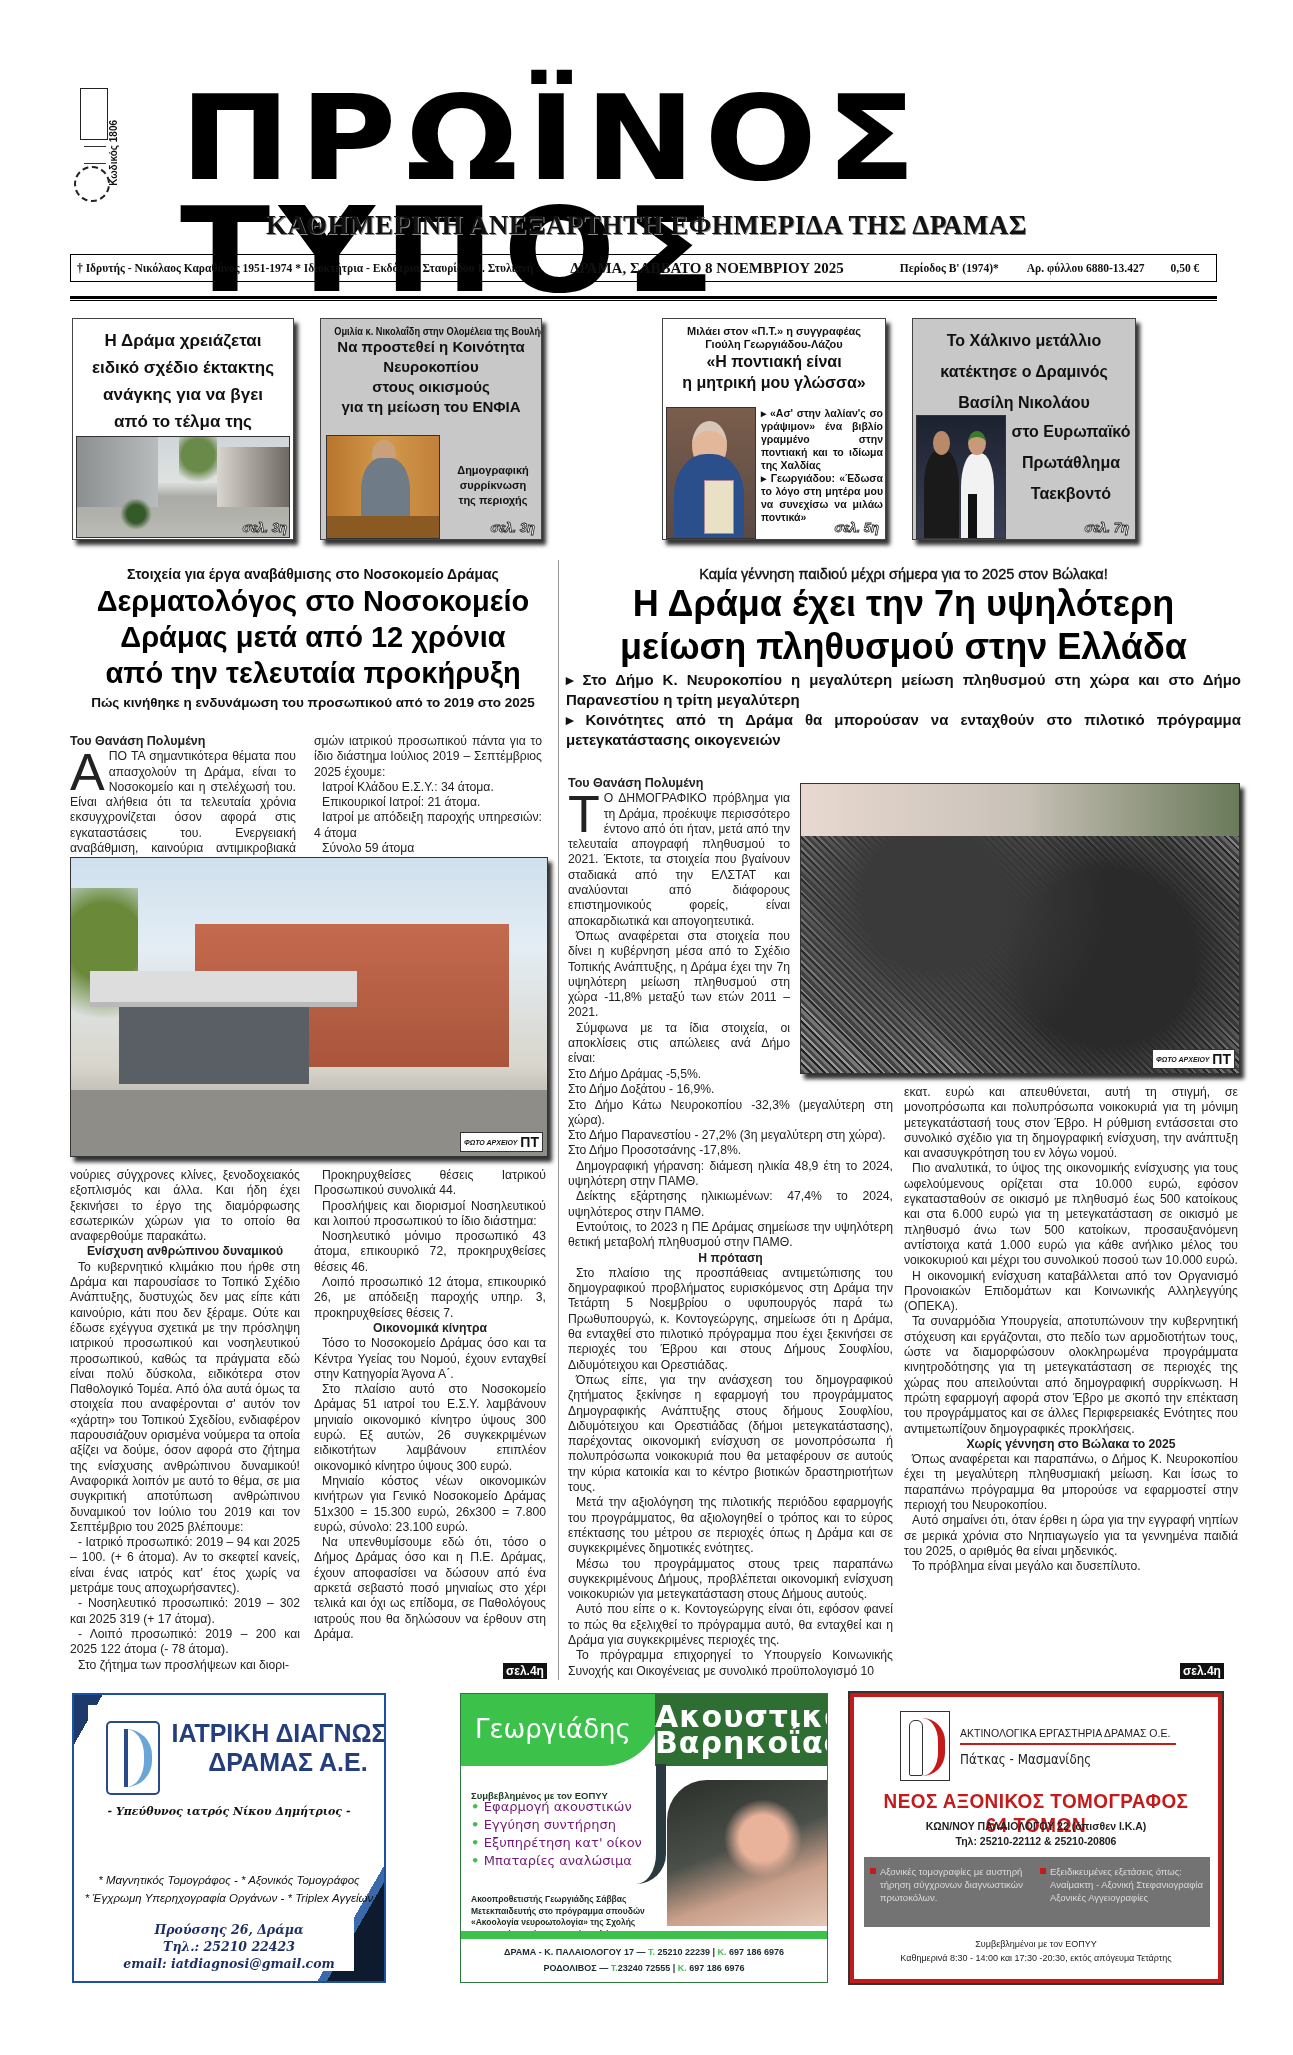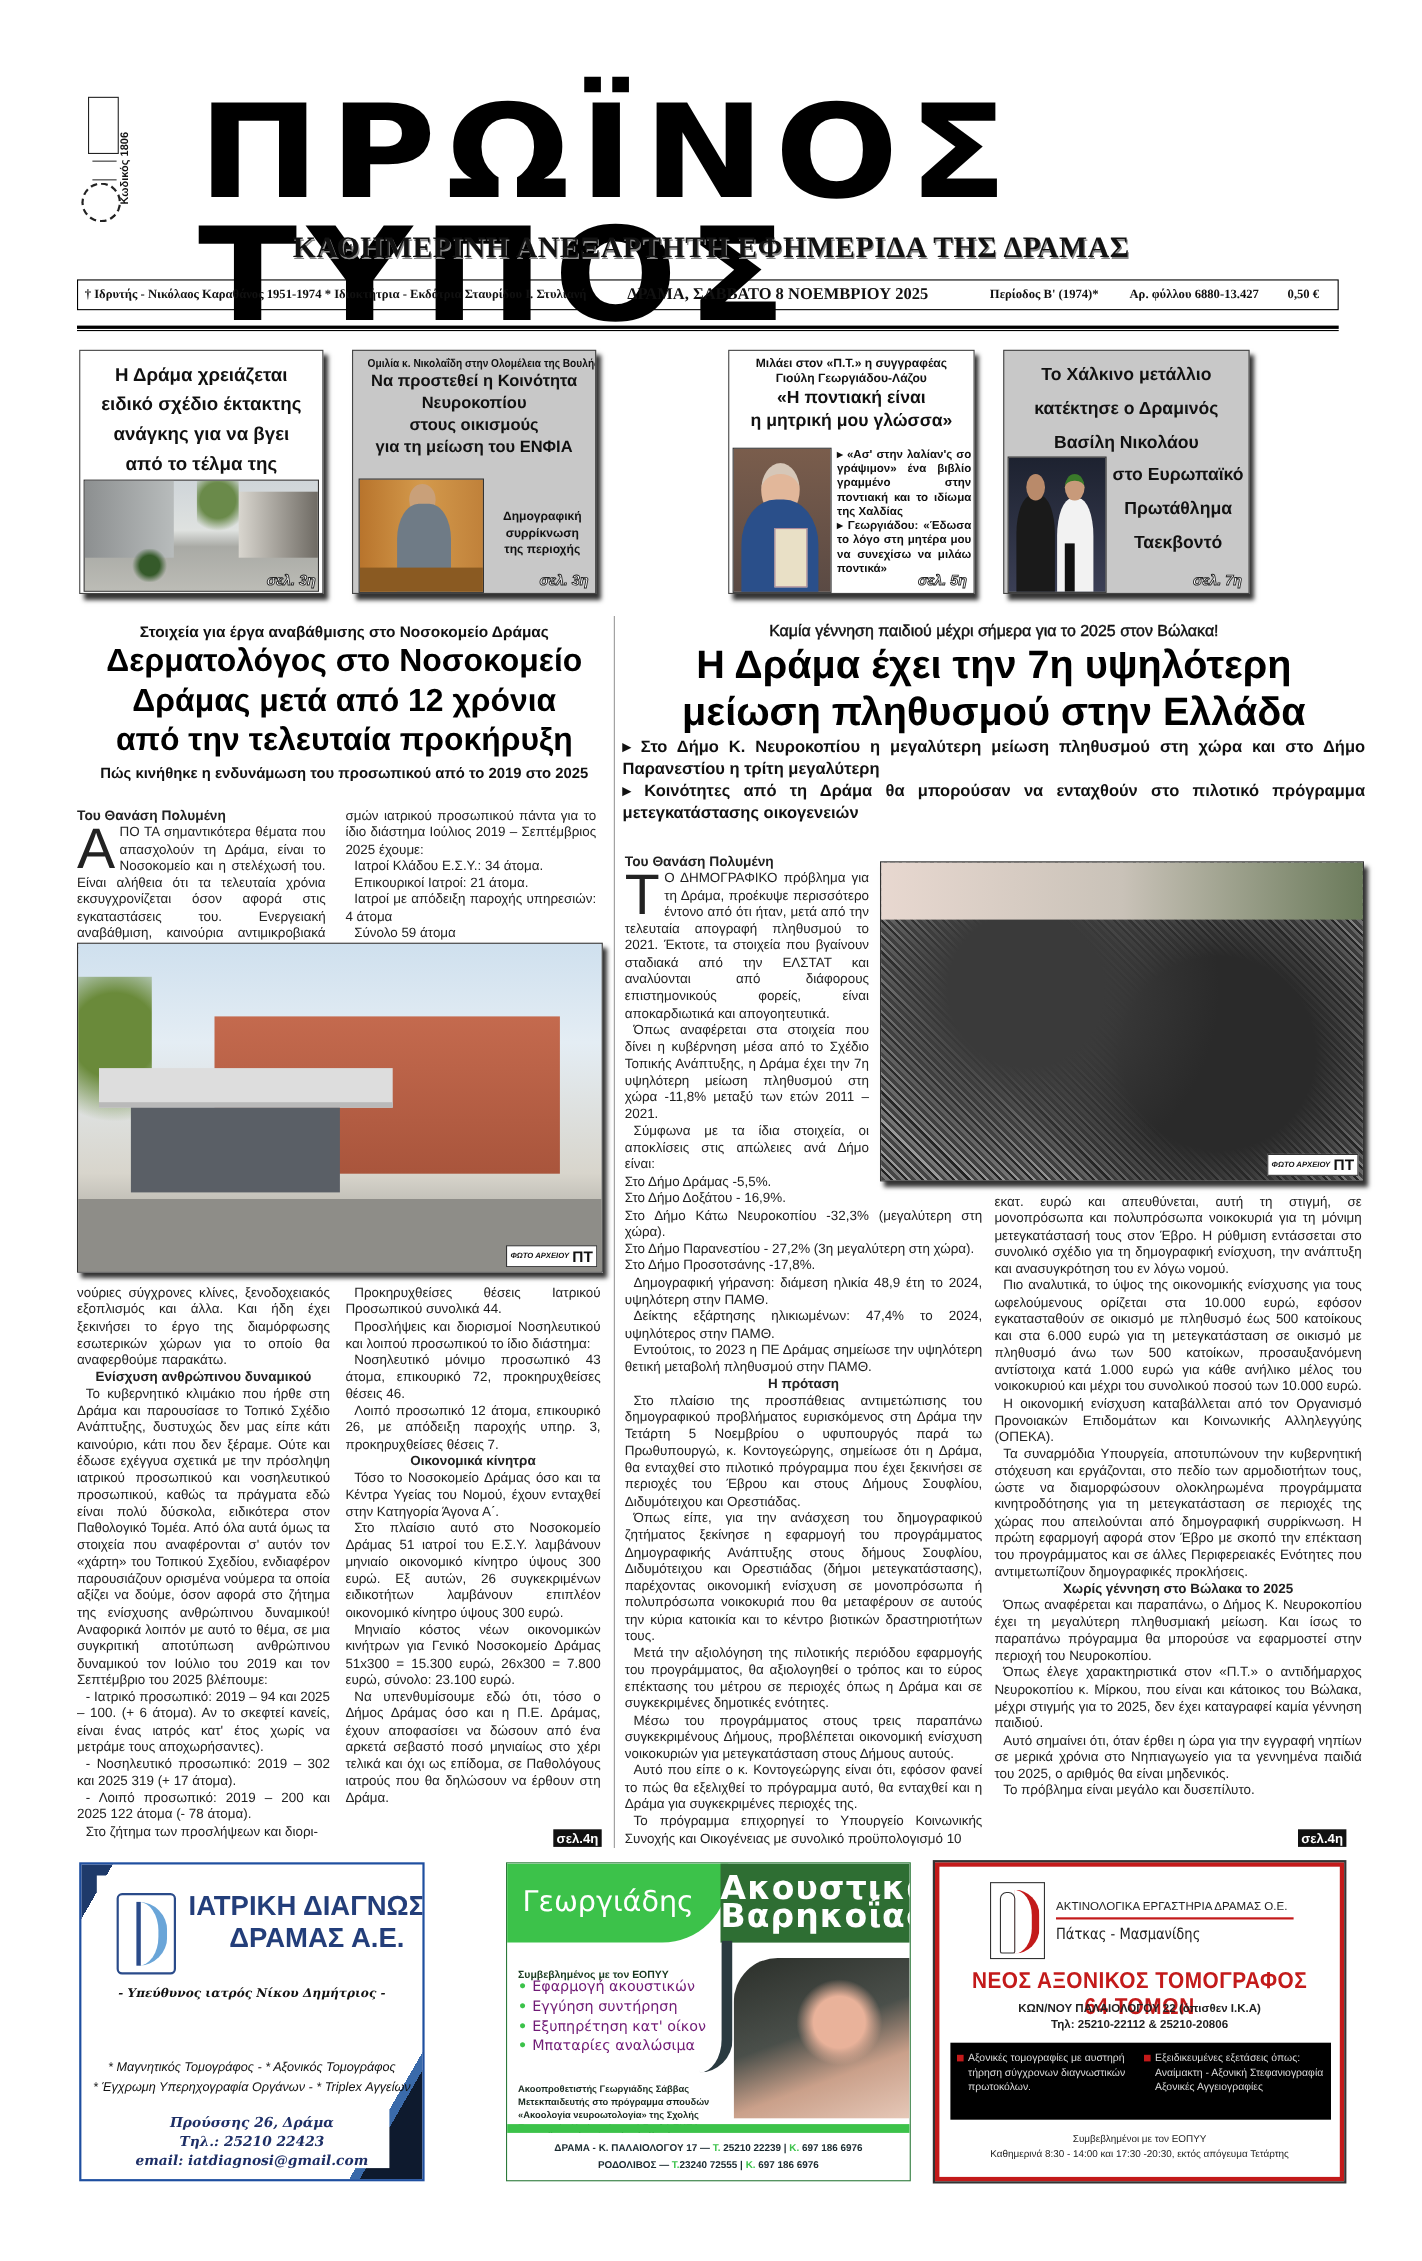--- a/index.html
+++ b/index.html
@@ -111,21 +111,21 @@
 
   .ad3 { left: 850px; width: 372px; border: 4px solid #c31a1a; outline: 2px solid #333; background:#fff; overflow:hidden; }
   .ad3 .logo { position:absolute; left:46px; top:14px; width:50px; height:70px; border:1.5px solid #333; }
   .ad3 .logo::before { content:""; position:absolute; left:8px; top:8px; width:12px; height:54px; border:1px solid #333; border-radius:6px 6px 2px 2px; }
   .ad3 .logo::after { content:""; position:absolute; right:4px; top:6px; width:16px; height:58px; border-right:7px solid #c31a1a; border-radius:0 30px 30px 0; }
   .ad3 .company { position:absolute; left:106px; top:30px; font-size:10.5px; color:#222; }
   .ad3 .redline { position:absolute; left:106px; top:46px; width:216px; height:2px; background:#c31a1a; }
   .ad3 .partners { position:absolute; left:106px; top:54px; font-size:14px; color:#222; font-family:"DejaVu Sans", sans-serif; transform:scaleX(0.85); transform-origin:left; }
   .ad3 .big { position:absolute; left:0; top:92px; width:100%; text-align:center; font-size:21px; font-weight:bold; color:#c31a1a; transform:scaleX(0.9); letter-spacing:0.5px; }
   .ad3 .addr { position:absolute; left:0; top:122px; width:100%; text-align:center; font-size:10.5px; font-weight:bold; line-height:15px; color:#222; }
-  .ad3 .dark { position:absolute; left:10px; top:160px; width:346px; height:70px; background:#000000; display:flex; padding:8px 6px; gap:6px; }
+  .ad3 .dark { position:absolute; left:10px; top:160px; width:346px; height:70px; background:#737373; display:flex; padding:8px 6px; gap:6px; }
   .ad3 .dark .c { flex:1; color:#ddd; font-size:9.5px; line-height:13px; display:flex; gap:4px; }
   .ad3 .dark .c .sq { width:6px; height:6px; background:#c31a1a; flex:none; margin-top:3px; }
   .ad3 .foot { position:absolute; left:0; top:240px; width:100%; text-align:center; font-size:9px; line-height:14px; color:#222; }
 </style>
 </head>
 <body>
 
 <div class="abs stamp">
   <div class="stamp-box"></div>
   <div class="stamp-wave"></div>
@@ -328,21 +328,20 @@
   <p>Το πρόγραμμα επιχορηγεί το Υπουργείο Κοινωνικής Συνοχής και Οικογένειας με συνολικό προϋπολογισμό 10</p>
 </div>
 
 <div class="col" style="left:904px;top:1085px;width:334px;">
   <p class="np">εκατ. ευρώ και απευθύνεται, αυτή τη στιγμή, σε μονοπρόσωπα και πολυπρόσωπα νοικοκυριά για τη μόνιμη μετεγκατάστασή τους στον Έβρο. Η ρύθμιση εντάσσεται στο συνολικό σχέδιο για τη δημογραφική ενίσχυση, την ανάπτυξη και ανασυγκρότηση του εν λόγω νομού.</p>
   <p>Πιο αναλυτικά, το ύψος της οικονομικής ενίσχυσης για τους ωφελούμενους ορίζεται στα 10.000 ευρώ, εφόσον εγκατασταθούν σε οικισμό με πληθυσμό έως 500 κατοίκους και στα 6.000 ευρώ για τη μετεγκατάσταση σε οικισμό με πληθυσμό άνω των 500 κατοίκων, προσαυξανόμενη αντίστοιχα κατά 1.000 ευρώ για κάθε ανήλικο μέλος του νοικοκυριού και μέχρι του συνολικού ποσού των 10.000 ευρώ.</p>
   <p>Η οικονομική ενίσχυση καταβάλλεται από τον Οργανισμό Προνοιακών Επιδομάτων και Κοινωνικής Αλληλεγγύης (ΟΠΕΚΑ).</p>
   <p>Τα συναρμόδια Υπουργεία, αποτυπώνουν την κυβερνητική στόχευση και εργάζονται, στο πεδίο των αρμοδιοτήτων τους, ώστε να διαμορφώσουν ολοκληρωμένα προγράμματα κινητροδότησης για τη μετεγκατάσταση σε περιοχές της χώρας που απειλούνται από δημογραφική συρρίκνωση. Η πρώτη εφαρμογή αφορά στον Έβρο με σκοπό την επέκταση του προγράμματος και σε άλλες Περιφερειακές Ενότητες που αντιμετωπίζουν δημογραφικές προκλήσεις.</p>
   <p class="sub">Χωρίς γέννηση στο Βώλακα το 2025</p>
   <p>Όπως αναφέρεται και παραπάνω, ο Δήμος Κ. Νευροκοπίου έχει τη μεγαλύτερη πληθυσμιακή μείωση. Και ίσως το παραπάνω πρόγραμμα θα μπορούσε να εφαρμοστεί στην περιοχή του Νευροκοπίου.</p>
-  <p>Όπως έλεγε χαρακτηριστικά στον «Π.Τ.» ο αντιδήμαρχος Νευροκοπίου κ. Μίρκου, που είναι και κάτοικος του Βώλακα, μέχρι στιγμής για το 2025, δεν έχει καταγραφεί καμία γέννηση παιδιού.</p>
   <p>Αυτό σημαίνει ότι, όταν έρθει η ώρα για την εγγραφή νηπίων σε μερικά χρόνια στο Νηπιαγωγείο για τα γεννημένα παιδιά του 2025, ο αριθμός θα είναι μηδενικός.</p>
   <p>Το πρόβλημα είναι μεγάλο και δυσεπίλυτο.</p>
 </div>
 <div class="pageref-dark" style="left:1180px;top:1663px;">σελ.4η</div>
 
 <div class="ad ad1">
   <div class="inner"></div>
   <div class="logo"></div>
   <div class="name">
     <div>ΙΑΤΡΙΚΗ ΔΙΑΓΝΩΣΗ</div>

